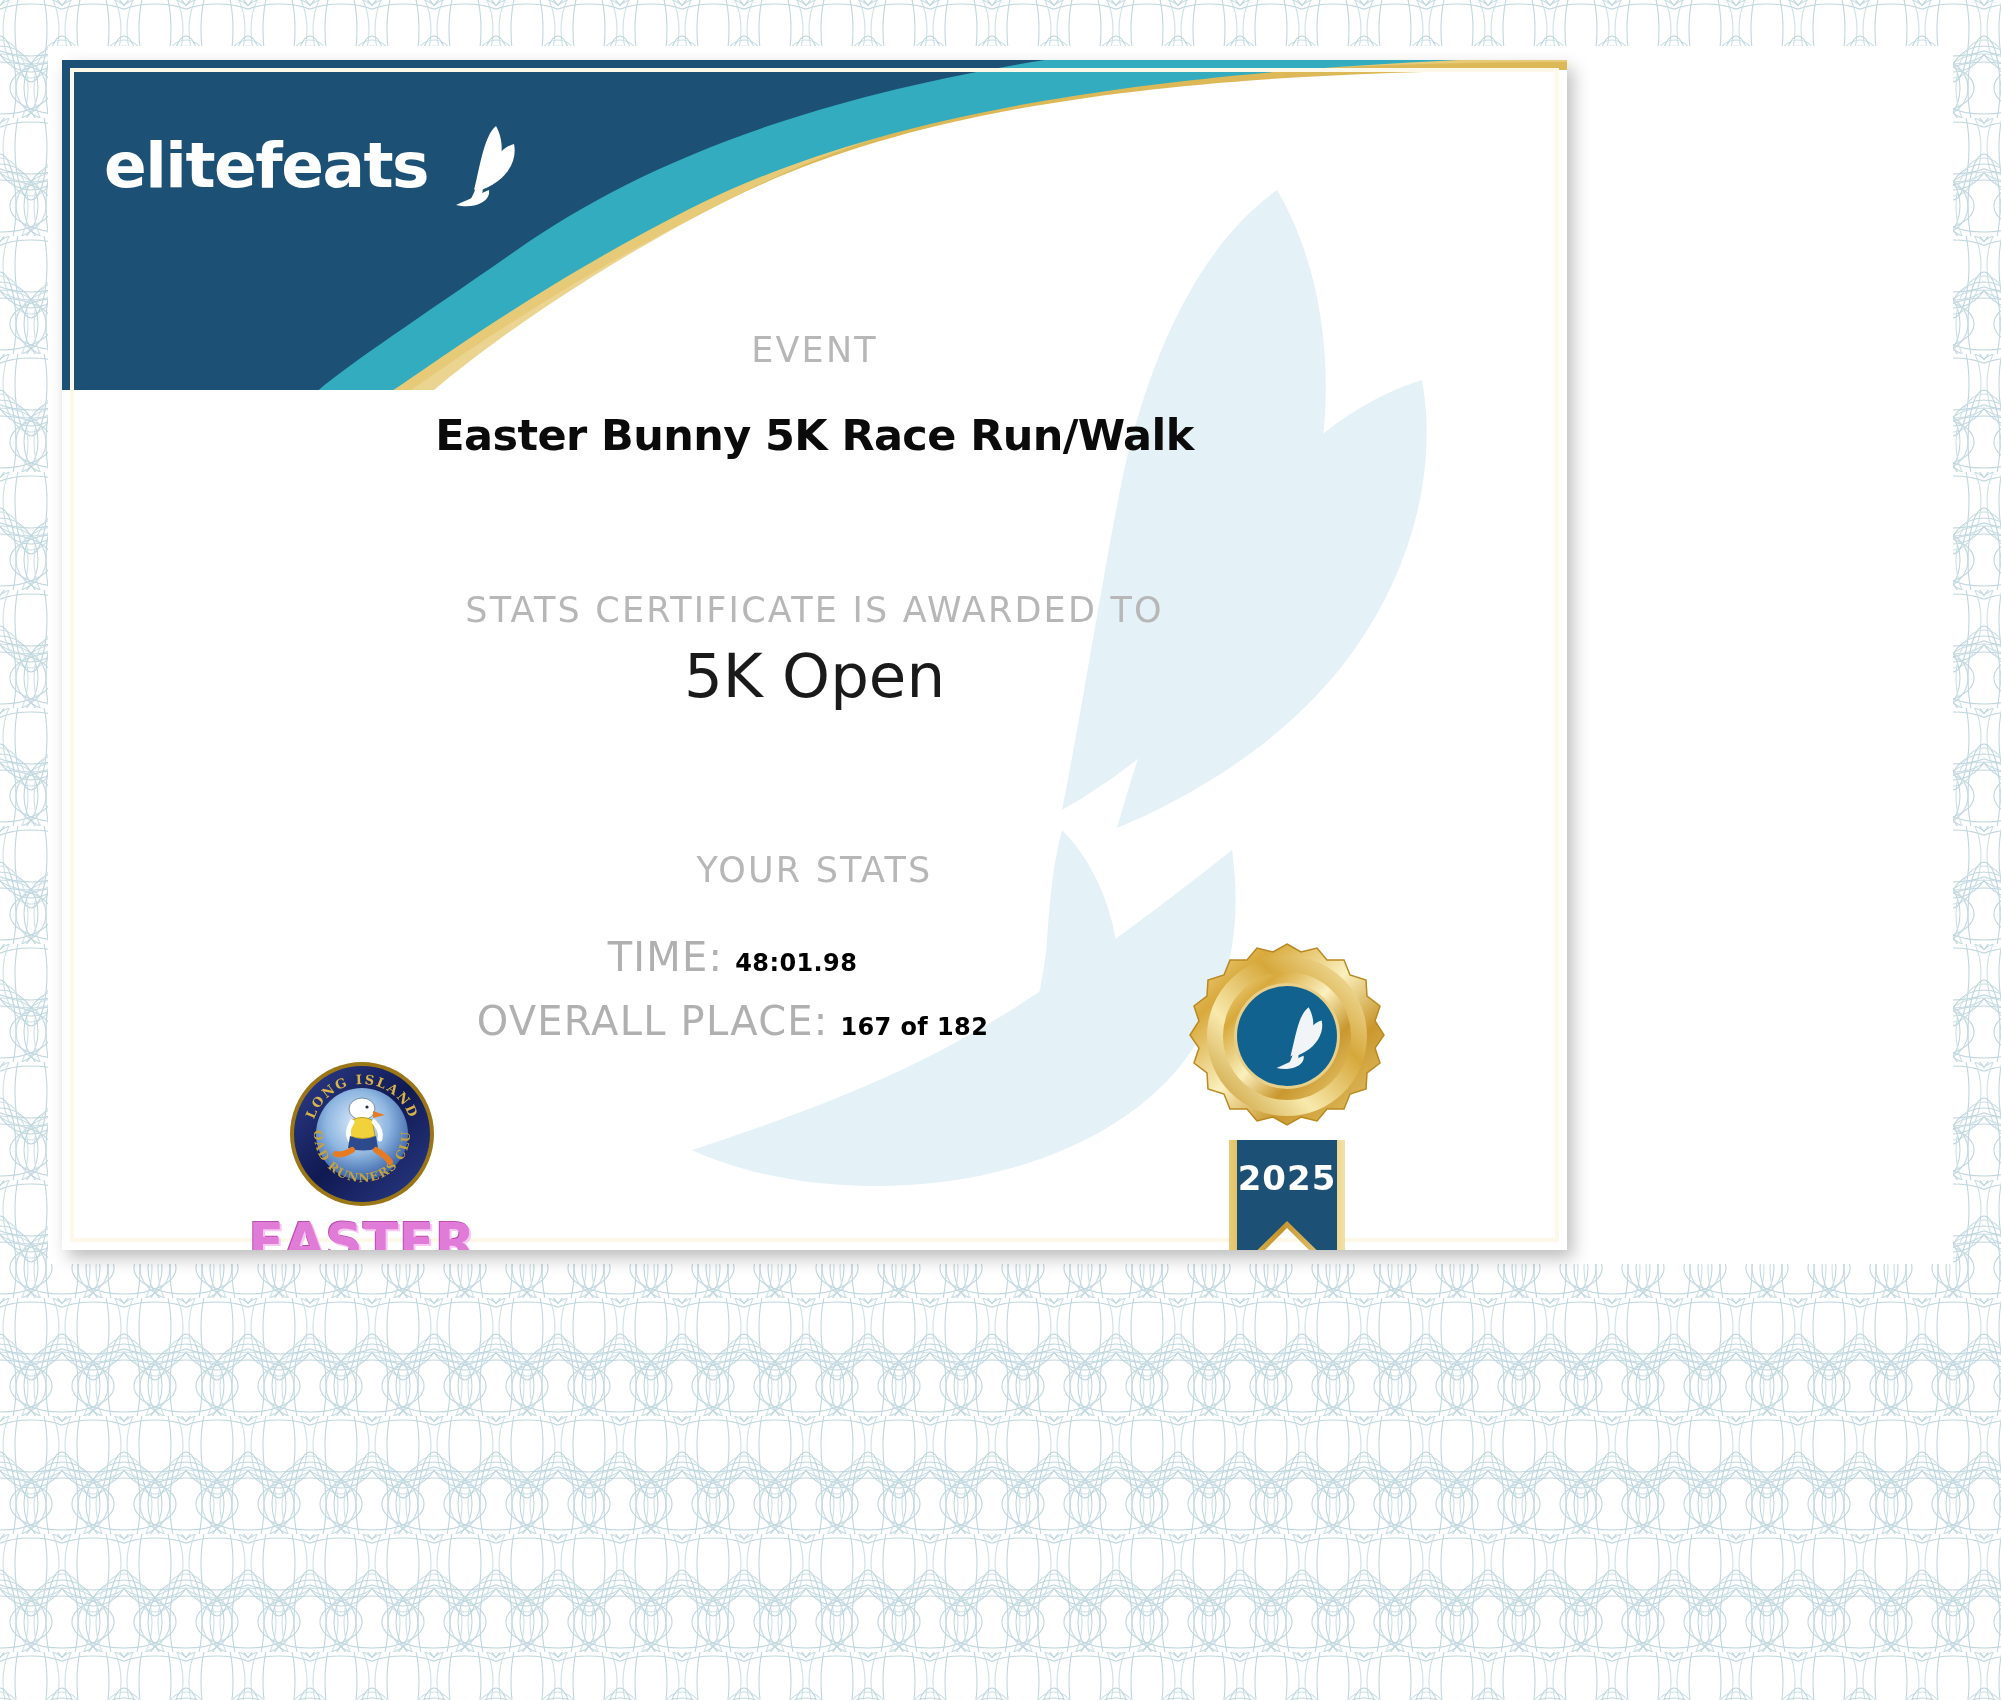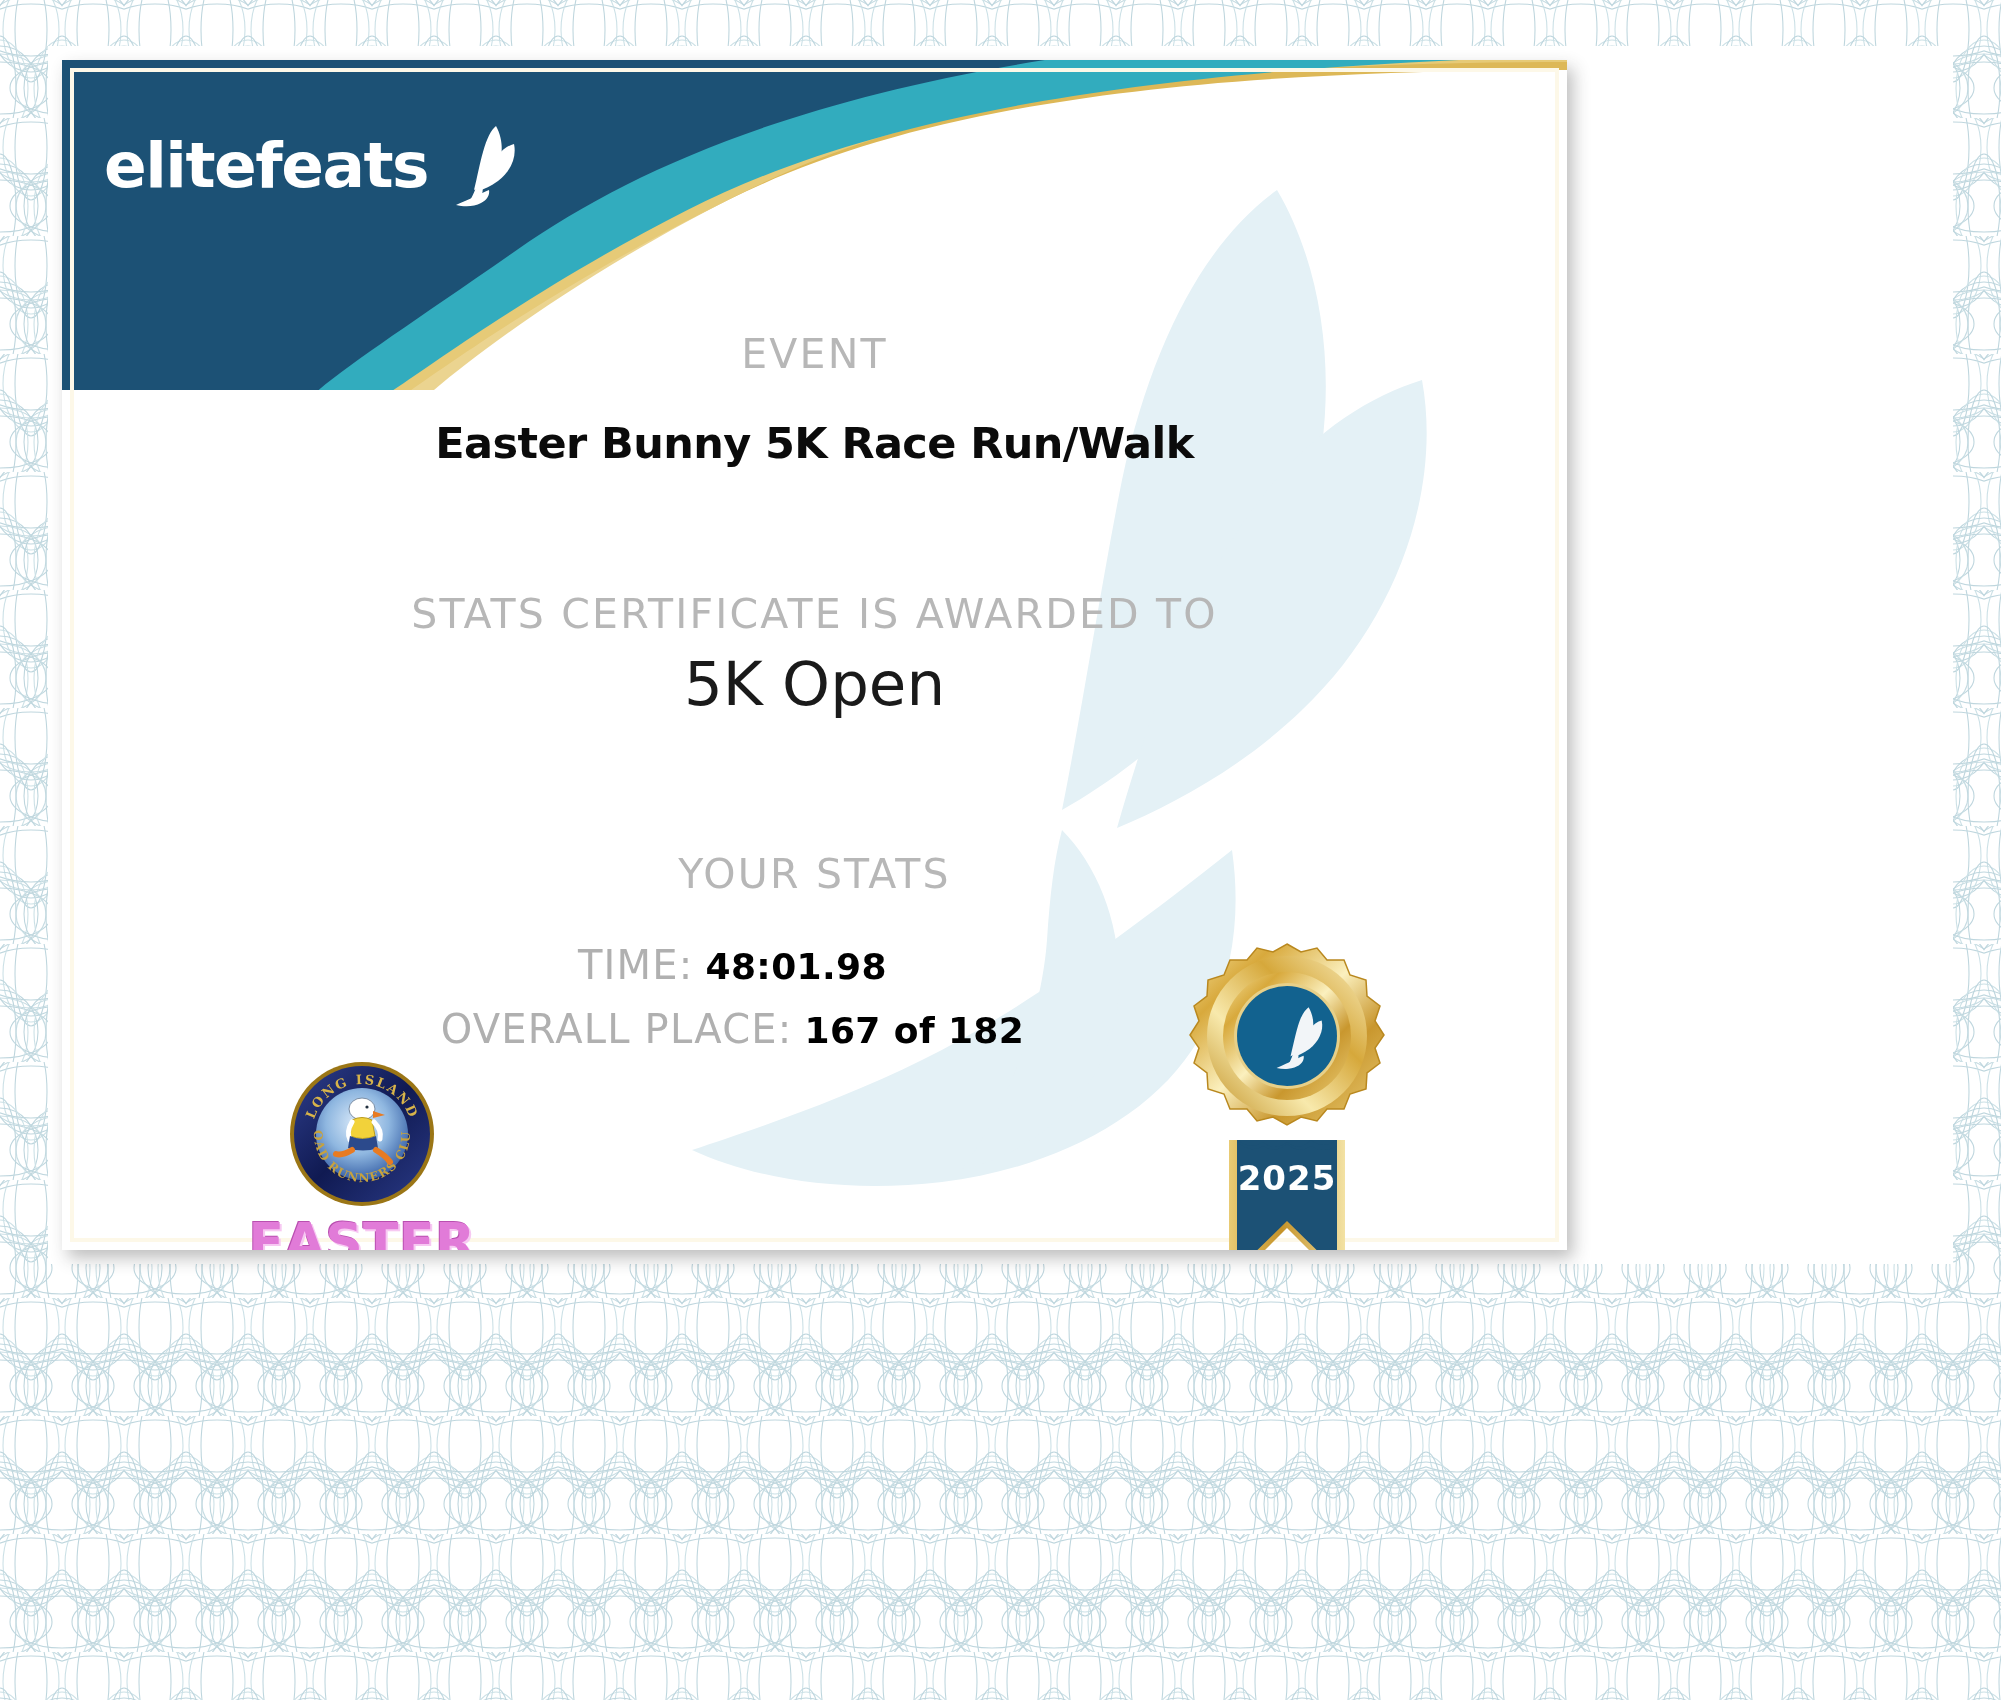--- a/index.html
+++ b/index.html
@@ -98,21 +98,21 @@
   
   .content {
     position: absolute;
     z-index: 5;
     width: 100%;
     text-align: center;
   }
 
   .kicker {
     color: #B7B7B7;
-    font-size: 41px;
+    font-size: 35px;
     font-weight: 400;
     letter-spacing: 2.2px;
     font-family: "DejaVu Sans", sans-serif;
   }
 
   #event-block   { top: 270px; }
   #event-title {
     margin-top: 40px;
     color: #0B0B0B;
     font-size: 43px;
@@ -153,21 +153,21 @@
     padding-right: 164px;
   }
   .stat-label {
     color: #B0B0B0;
     font-size: 40px;
     letter-spacing: 1.2px;
     font-family: "DejaVu Sans", sans-serif;
   }
   .stat-value {
     color: #000000;
-    font-size: 36px;
+    font-size: 24px;
     font-weight: 700;
     letter-spacing: 0.4px;
     font-family: "DejaVu Sans", sans-serif;
   }
 
   
   #race-logo {
     position: absolute;
     left: 150px;
     top: 1000px;

